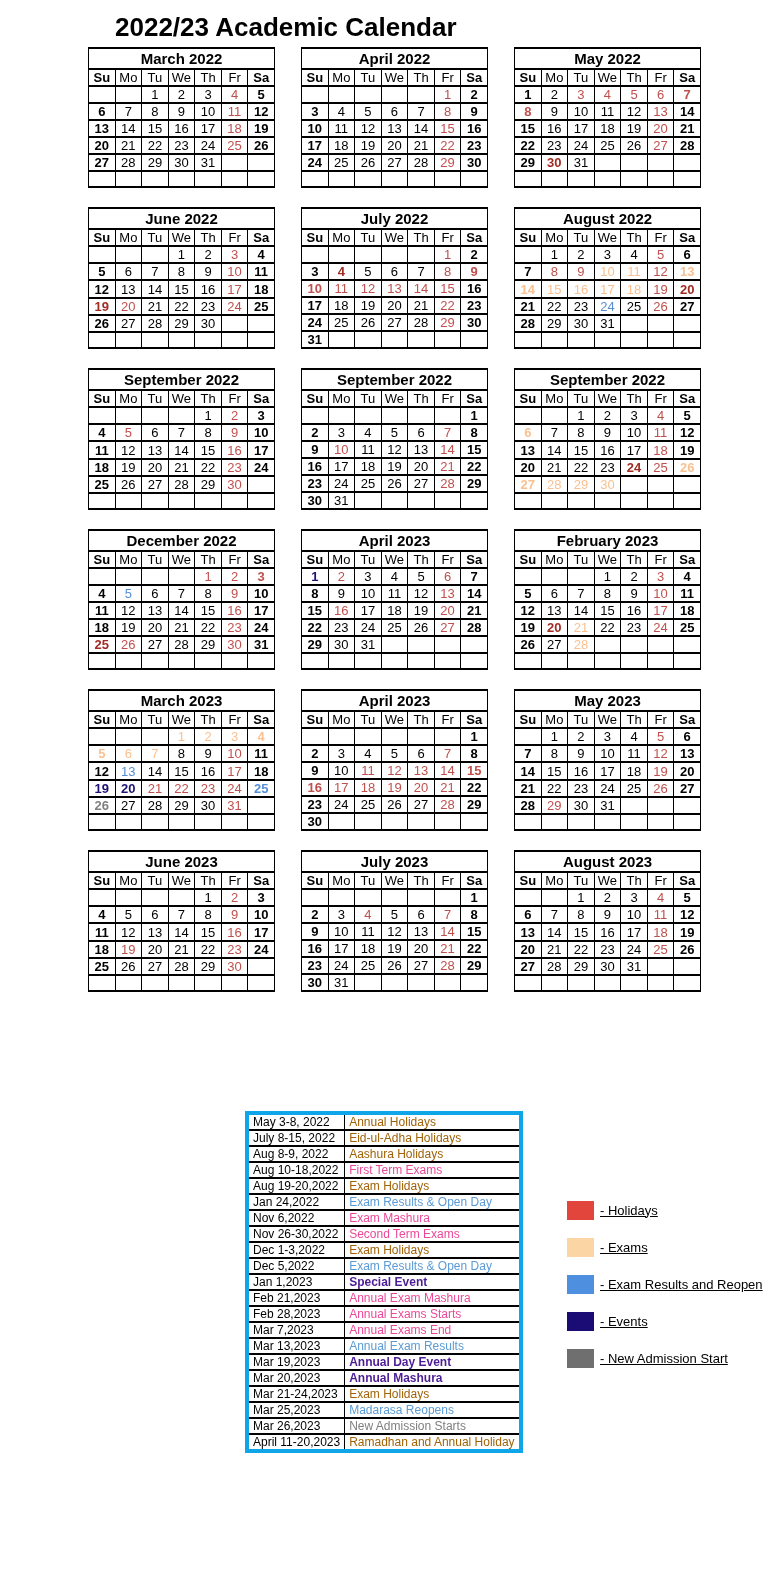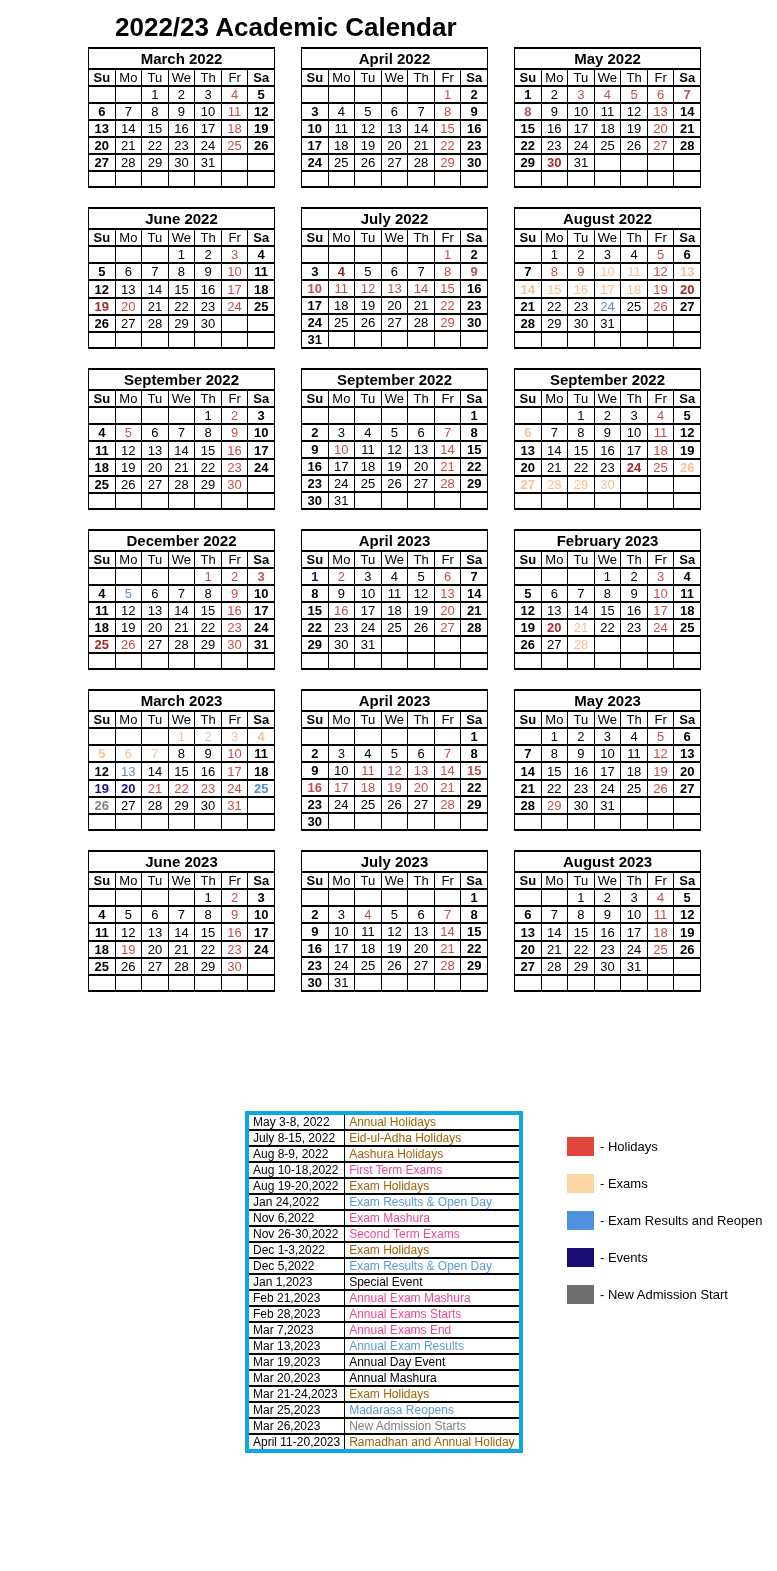--- a/index.html
+++ b/index.html
@@ -81,24 +81,24 @@
     height: 16px;
     font-size: 12px;
     padding: 0 4px;
     white-space: nowrap;
   }
   .legend-table td.date { width: 86px; color: #000; }
   .legend-table td.label { width: 160px; }
   .l-red   { color: #a16207; }
   .l-exam  { color: #ec4899; }
   .l-res   { color: #5B9BD5; }
-  .l-event { color: #000000; font-weight: normal; }
+  .l-event { color: #4c1d95; font-weight: bold; }
   .l-new   { color: #7F7F7F; }
 
-  .swatches { position: absolute; left: 567px; top: 1136px; }
+  .swatches { position: absolute; left: 567px; top: 1200px; text-decoration: underline; }
   .swatch-row { display: flex; align-items: center; height: 20px; margin-bottom: 17px; }
   .swatch { width: 27px; height: 19px; margin-right: 6px; flex: 0 0 auto; }
   .swatch-label { font-size: 13px; white-space: nowrap; }
 </style>
 </head>
 <body>
 
 <div class="page">
   <h1 class="main-title">2022/23 Academic Calendar</h1>
   <div class="cal-grid">

